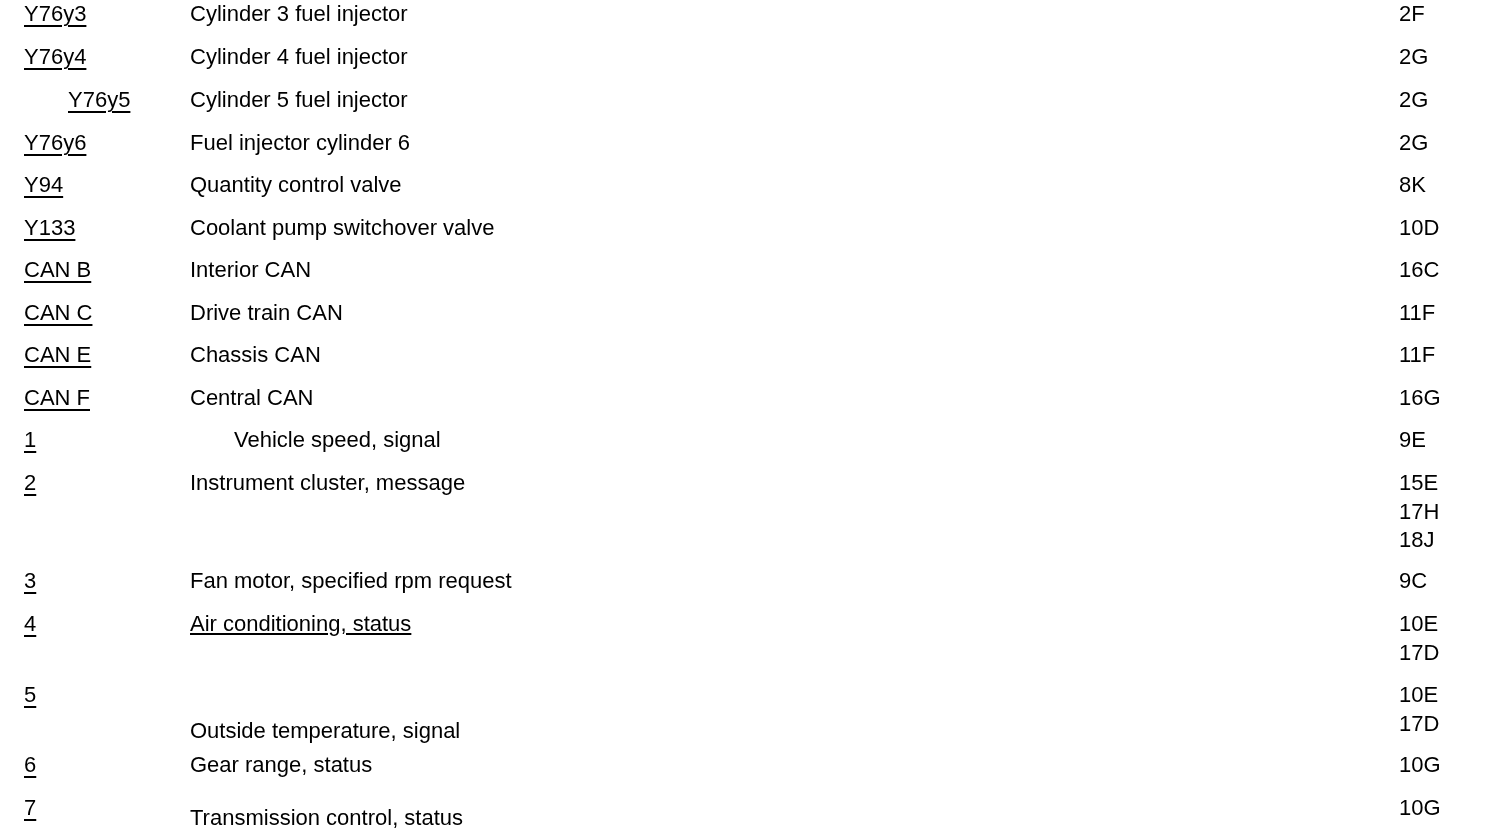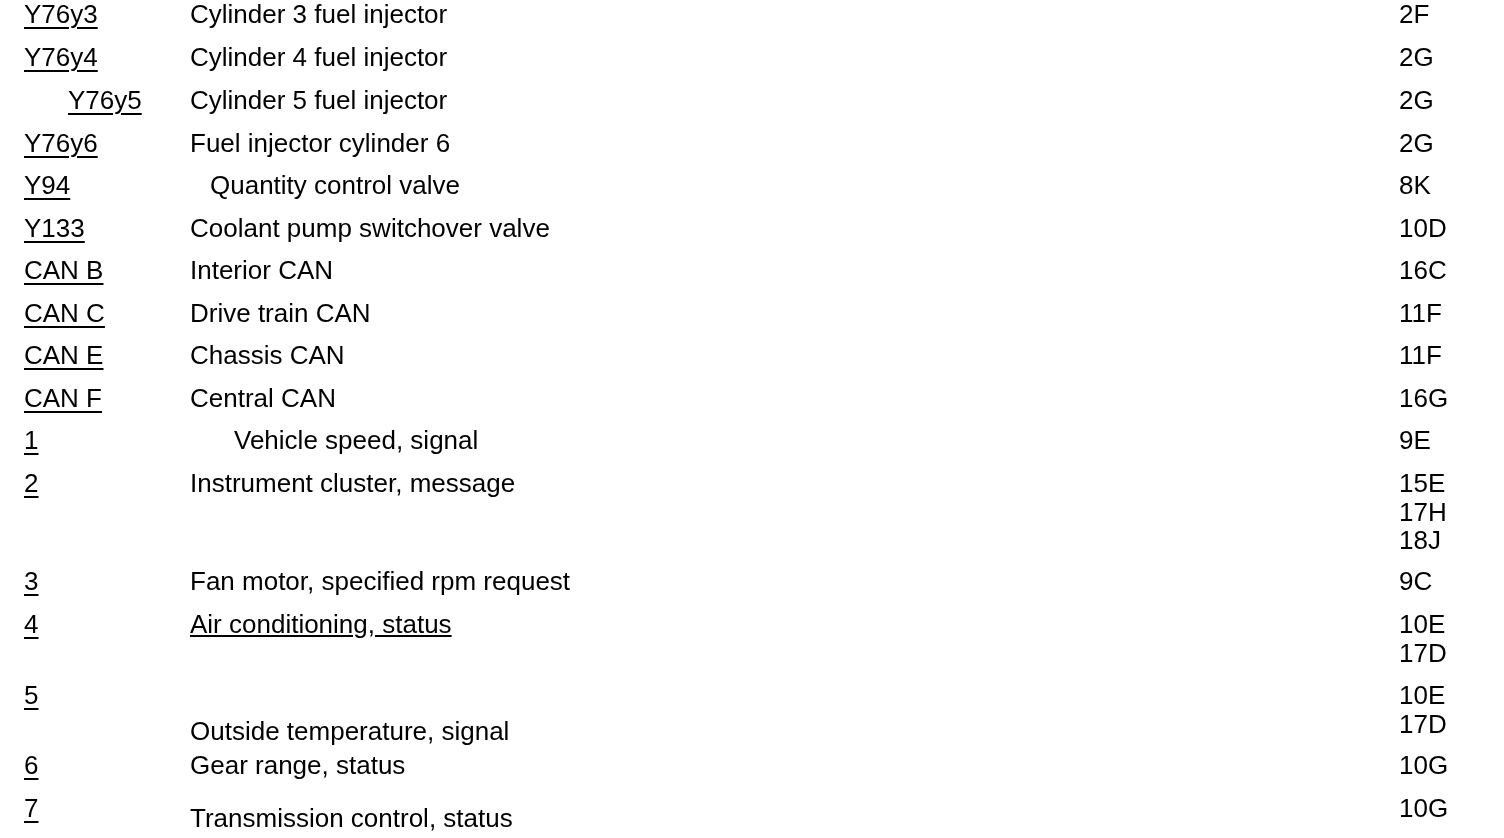--- a/index.html
+++ b/index.html
@@ -25,21 +25,21 @@
 
   .legend-row {
     position: absolute;
     left: 0;
     width: 1504px;
     height: 0;
   }
 
   .cell {
     position: absolute;
-    font-size: 26px;
+    font-size: 22px;
     line-height: 28px;
     color: #000000;
     white-space: nowrap;
   }
 
   .cell-code {
     left: 24px;
     text-decoration: underline;
     text-underline-offset: 4px;
     text-decoration-thickness: 2px;
@@ -86,21 +86,21 @@
     </div>
     <div class="legend-row" style="top: 147px;">
       <a class="cell cell-code" style="top: -18px;">Y76y6</a>
       <span class="cell cell-desc" style="top: -18px;">Fuel injector cylinder 6</span>
       <span class="cell cell-ref" style="top: -18px;">
         <span class="ref-line">2G</span>
       </span>
     </div>
     <div class="legend-row" style="top: 189px;">
       <a class="cell cell-code" style="top: -18px;">Y94</a>
-      <span class="cell cell-desc" style="top: -18px; margin-left: 20px;">Quantity control valve</span>
+      <span class="cell cell-desc" style="top: -18px;">Quantity control valve</span>
       <span class="cell cell-ref" style="top: -18px;">
         <span class="ref-line">8K</span>
       </span>
     </div>
     <div class="legend-row" style="top: 232px;">
       <a class="cell cell-code" style="top: -18px;">Y133</a>
       <span class="cell cell-desc" style="top: -18px;">Coolant pump switchover valve</span>
       <span class="cell cell-ref" style="top: -18px;">
         <span class="ref-line">10D</span>
       </span>

